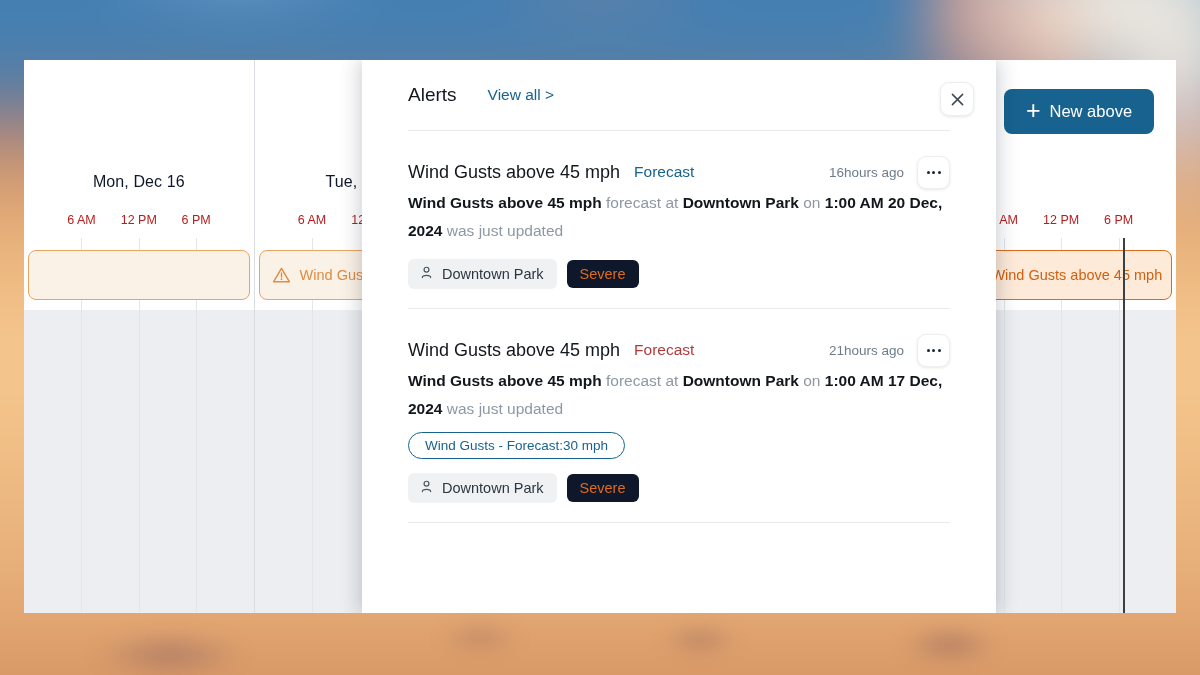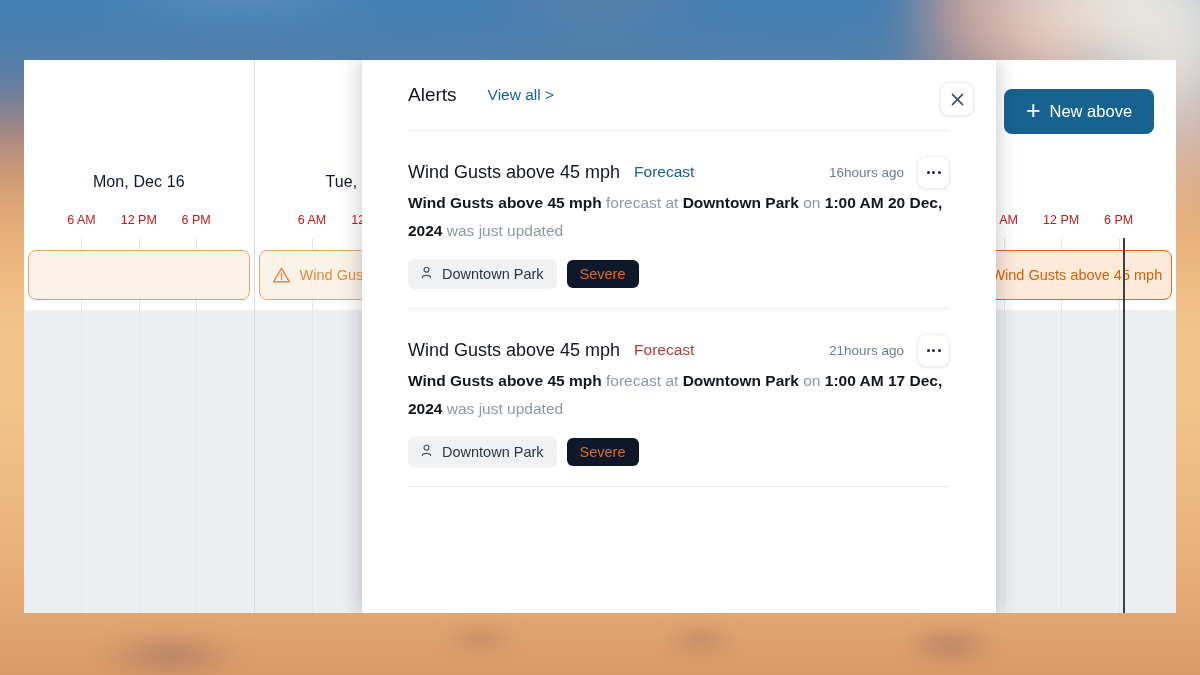--- a/index.html
+++ b/index.html
@@ -483,21 +483,21 @@
           </div></div>
         <div class="alert-item"><div class="ai-head">
             <span class="ai-title">Wind Gusts above 45 mph</span>
             <span class="ai-status expired">Forecast</span>
             <span class="ai-time">21hours ago</span>
             <span class="ai-more">
               <i></i>
               <i></i>
               <i></i>
             </span>
-          </div><div class="ai-desc"><b>Wind Gusts above 45 mph</b><span> forecast at </span><b>Downtown Park</b><span> on </span><b>1:00 AM 17 Dec, 2024</b><span> was just updated</span></div><div class="ai-meta">
+          </div><div class="ai-desc"><b>Wind Gusts above 45 mph</b><span> forecast at </span><b>Downtown Park</b><span> on </span><b>1:00 AM 17 Dec, 2024</b><span> was just updated</span></div><div class="ai-tag">Wind Gusts - Forecast:30 mph</div><div class="ai-meta">
             <span class="chip-location">
               <span><svg width="15" height="15" viewBox="0 0 16 16" aria-hidden="true">
      <circle cx="8" cy="5" r="2.6" fill="none" stroke="#4a5764" stroke-width="1.3"></circle>
      <path d="M3.6 13.4 C3.6 10.4 12.4 10.4 12.4 13.4" fill="none" stroke="#4a5764" stroke-width="1.3" stroke-linecap="round"></path>
    </svg></span>
               <span>Downtown Park</span>
             </span>
             <span class="chip-severity">Severe</span>
           </div></div>
         <div class="alert-item"></div>

